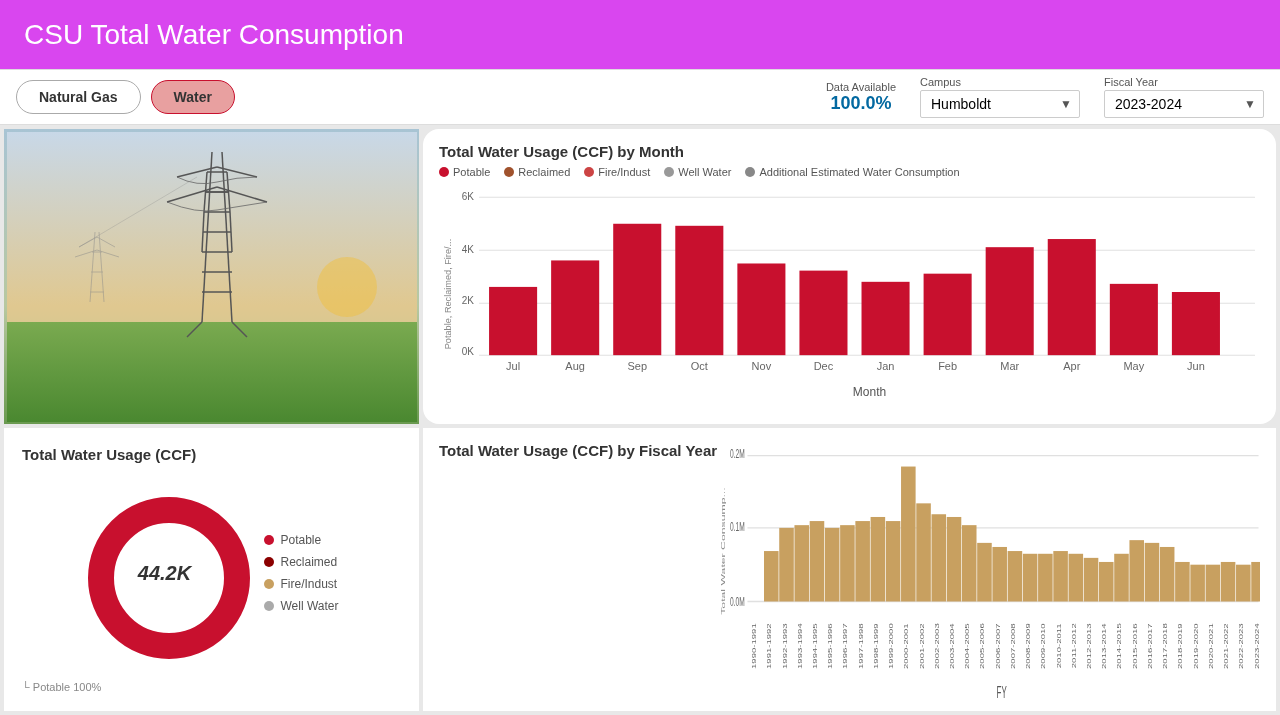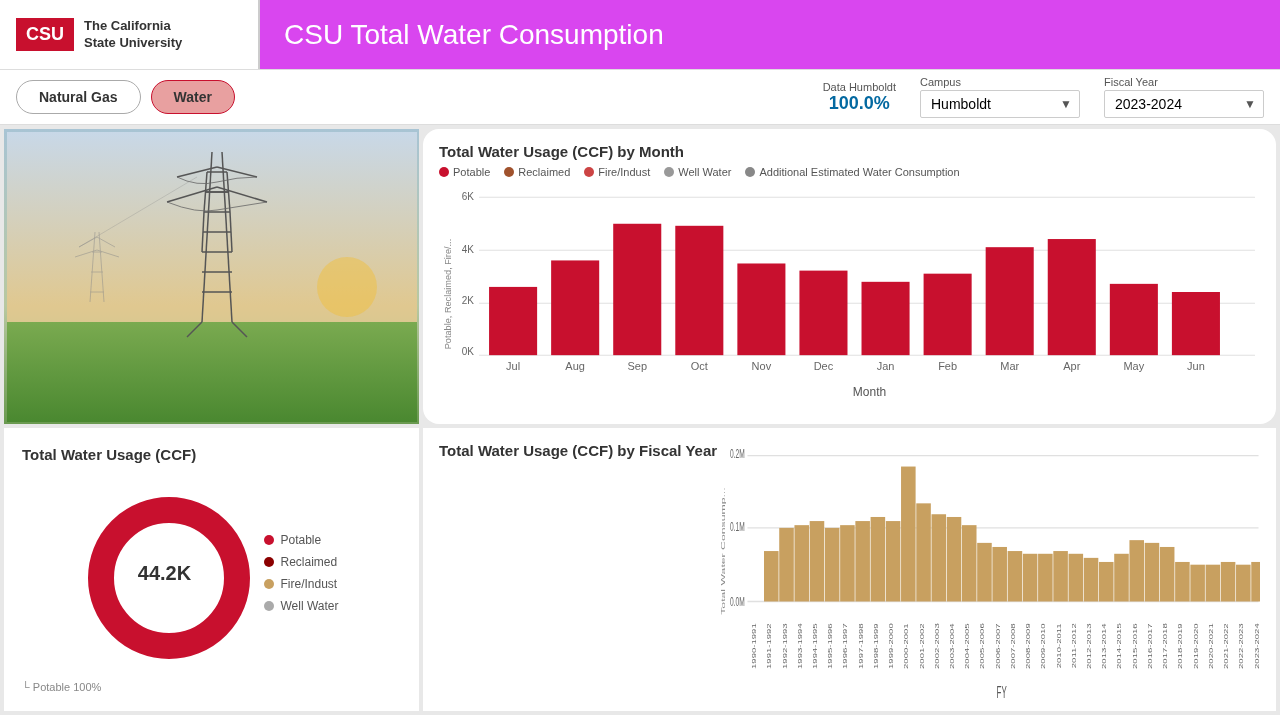--- a/index.html
+++ b/index.html
@@ -41,54 +41,47 @@
     .legend-item { display: flex; align-items: center; gap: 4px; font-size: 11px; color: #555; }
     .legend-dot { width: 10px; height: 10px; border-radius: 50%; }
 
     
     .bar-chart-area { flex: 1; position: relative; }
 
     
     .donut-panel { background: white; padding: 18px; display: flex; flex-direction: column; align-items: center; }
     .donut-title { font-size: 15px; font-weight: 600; color: #333; margin-bottom: 10px; align-self: flex-start; }
     .donut-content { display: flex; align-items: center; gap: 20px; flex: 1; }
-    .donut-svg-wrap { position: relative; width: 160px; height: 160px; }
+    .donut-svg-wrap { position: relative; width: 160px; height: 160px; font-style: italic; }
     .donut-center-text { position: absolute; top: 50%; left: 50%; transform: translate(-50%, -50%); font-size: 20px; font-weight: bold; color: #333; text-align: center; }
     .donut-legend { display: flex; flex-direction: column; gap: 8px; }
     .donut-legend-item { display: flex; align-items: center; gap: 6px; font-size: 12px; color: #555; }
     .donut-footer { font-size: 11px; color: #888; margin-top: 8px; align-self: flex-start; }
 
     
     .fy-chart-panel { background: white; padding: 14px 16px 10px; display: flex; }
 
     .axis-label { font-size: 10px; fill: #666; }
   </style>
 </head>
 <body>
 
 <div class="header">
-  <div class="logo-section">
-    <div class="logo-box">CSU</div>
-    <div class="logo-text">
-      <div>The California</div>
-      <div>State University</div>
-    </div>
-  </div>
   <div class="title-section">
     <h1>CSU Total Water Consumption</h1>
   </div>
 </div>
 
 <div class="navbar">
   <button class="nav-btn">Natural Gas</button>
   <button class="nav-btn active">Water</button>
 
   <div class="nav-right">
     <div class="data-avail">
-      <div class="data-avail-label">Data Humboldt</div>
+      <div class="data-avail-label">Data Available</div>
       <div class="data-avail-value">100.0%</div>
     </div>
     <div class="dropdown-group">
       <span class="dropdown-label">Campus</span>
       <div class="dropdown-wrapper">
         <select class="dropdown-select">
           <option>Humboldt</option>
         </select>
         <span class="dropdown-arrow">▼</span>
       </div>

